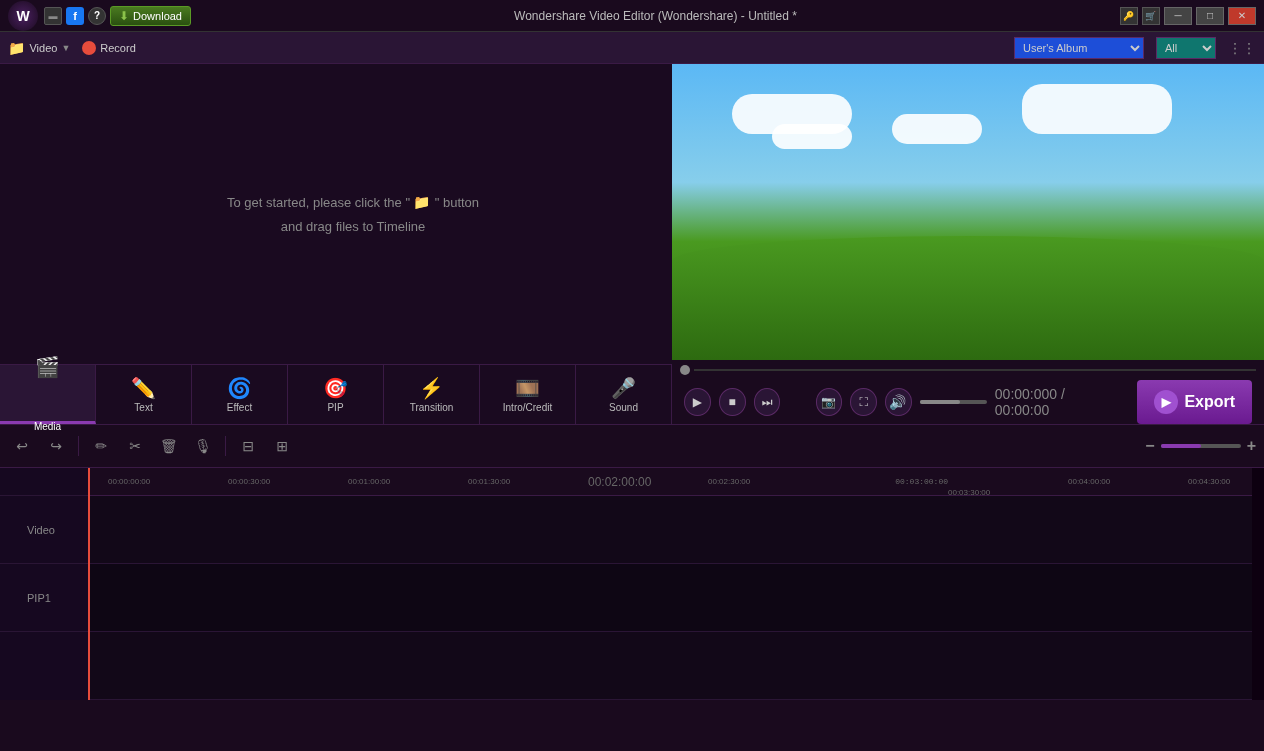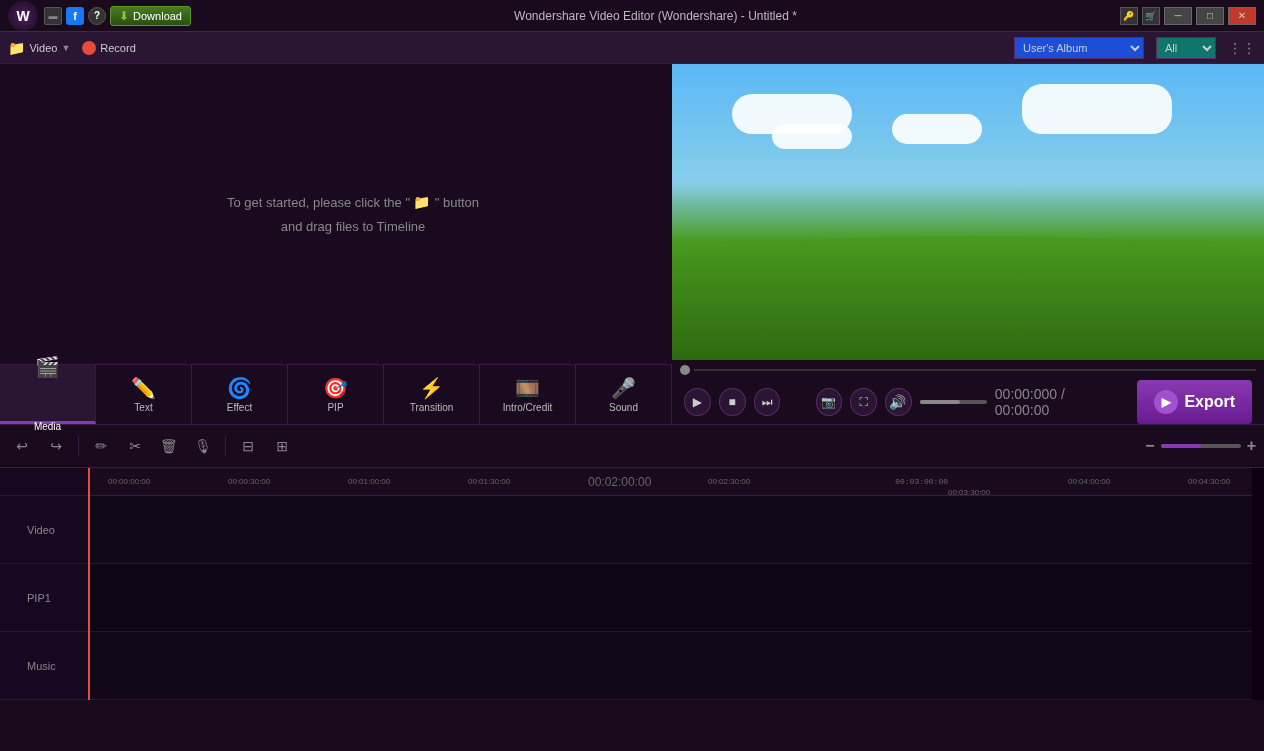--- a/index.html
+++ b/index.html
@@ -360,23 +360,20 @@
 <div id="timeline-area" style="display:flex;flex:1;width:100%;">
 
   <div id="track-labels">
     <div class="track-label" style="height:28px;border-bottom:1px solid #2a1535;font-size:9px;color:#555;"></div>
     <div class="track-label">
       <span>Video</span>
     </div>
     <div class="track-label">
       <span>PIP1</span>
     </div>
-    <div class="track-label">
-      <span>Music</span>
-    </div>
   </div>
 
   <div id="timeline-content" style="flex:1;overflow:hidden;position:relative;">
 
     <div id="timeline-ruler">
       <div style="display:flex;align-items:center;width:100%;padding:0 20px;gap:0;">
         <div class="ruler-mark" style="width:120px;text-align:left;font-size:8px;color:#666;">00:00:00:00</div>
         <div class="ruler-mark" style="width:120px;text-align:left;font-size:8px;color:#666;">00:00:30:00</div>
         <div class="ruler-mark" style="width:120px;text-align:left;font-size:8px;color:#666;">00:01:00:00</div>
         <div class="ruler-mark" style="width:120px;text-align:left;font-size:8px;color:#666;">00:01:30:00</div>

